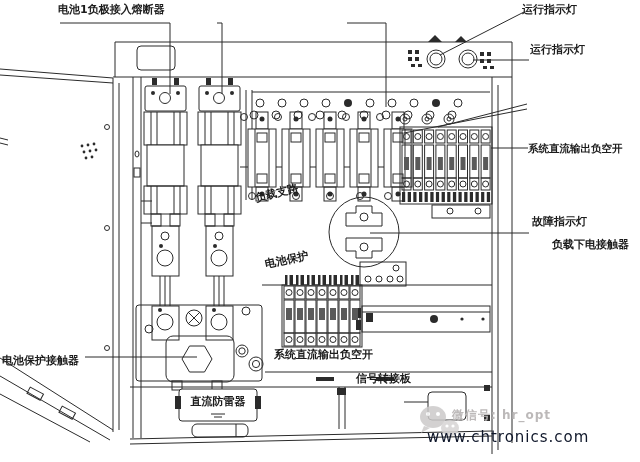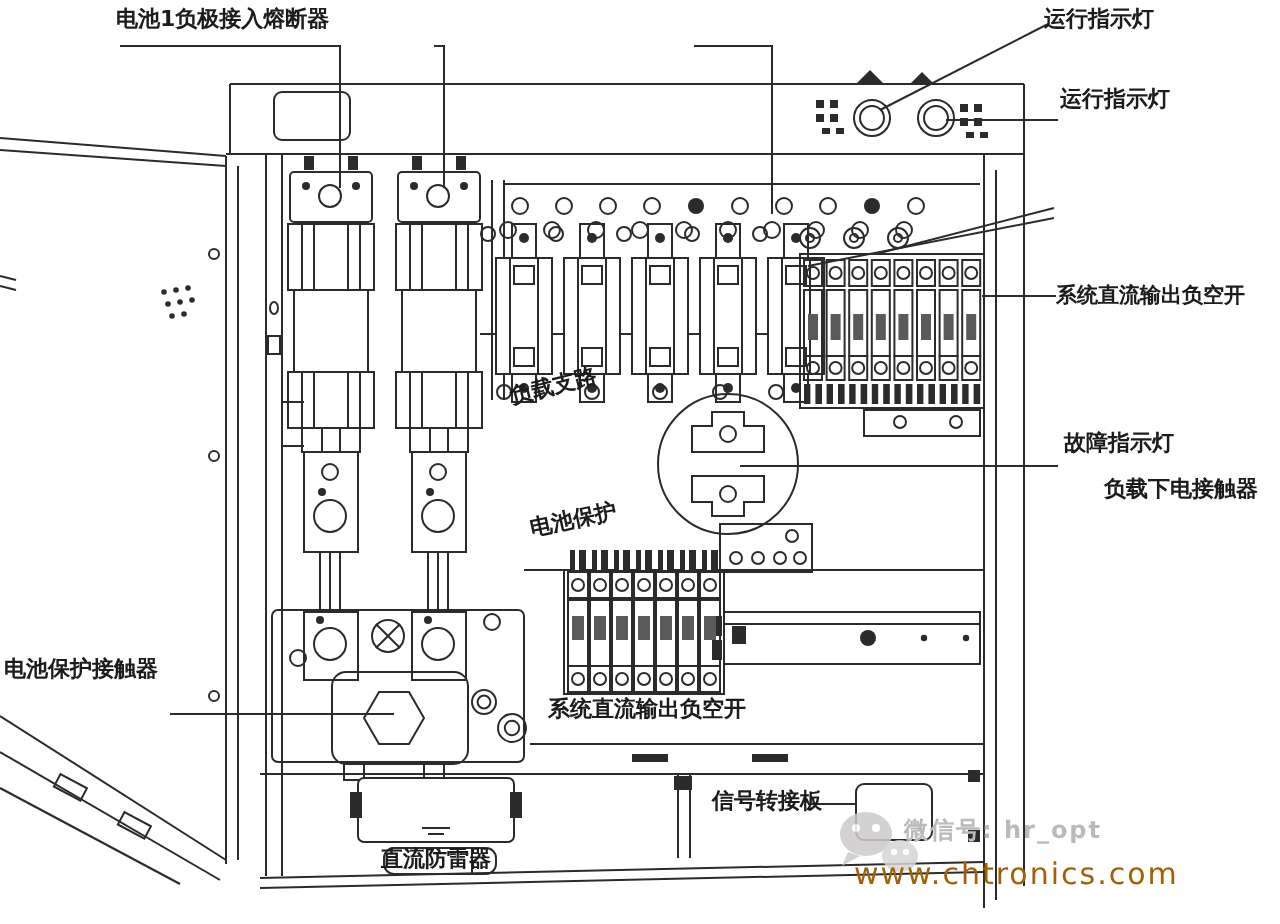--- a/index.html
+++ b/index.html
@@ -10,23 +10,23 @@
   .lnw{stroke:#2b2b2b;fill:#ffffff;stroke-width:1;}
   .fil{fill:#2b2b2b;stroke:none;}
   .gry{fill:#5a5a5a;stroke:none;}
   .lbl{position:absolute;font-size:11px;font-weight:700;color:#1c1c1c;
        white-space:nowrap;line-height:1.15;letter-spacing:0px;}
   .lbl.small{font-size:10.5px;}
   .diag{transform-origin:left top;}
   .wm1{position:absolute;left:452px;top:407px;font-size:12px;font-weight:700;
        color:#bcb9b9;letter-spacing:1px;white-space:nowrap;}
   .wm2{position:absolute;left:427px;top:428px;font-size:15px;font-weight:400;
-       color:#a16207;letter-spacing:1px;white-space:nowrap;}
+       color:#0f172a;letter-spacing:1px;white-space:nowrap;}
   .boxlbl{position:absolute;left:181px;top:394px;width:74px;text-align:center;
-          font-size:11px;font-weight:700;color:#1c1c1c;white-space:nowrap;margin-top:28px;}
+          font-size:11px;font-weight:700;color:#1c1c1c;white-space:nowrap;}
 </style>
 </head>
 <body>
 
 <div id="stage">
 
 <svg id="drawing" width="640" height="462" viewBox="0 0 640 462">
 
   <g>
     <line class="ln" x1="115" y1="42" x2="512" y2="42"></line>
@@ -515,23 +515,23 @@
     <circle cx="453" cy="426" r="1.6" fill="#ffffff"></circle>
   </g>
 </svg>
 
 <div class="lbl" style="left:58px;top:4px">电池1负极接入熔断器</div>
 <div class="lbl" style="left:522px;top:4px">运行指示灯</div>
 <div class="lbl" style="left:530px;top:44px">运行指示灯</div>
 <div class="lbl small" style="left:528px;top:142px">系统直流输出负空开</div>
 <div class="lbl" style="left:532px;top:216px">故障指示灯</div>
 <div class="lbl" style="left:552px;top:239px">负载下电接触器</div>
-<div class="lbl" style="left:2px;top:329px">电池保护接触器</div>
+<div class="lbl" style="left:2px;top:355px">电池保护接触器</div>
 <div class="lbl diag" style="left:254px;top:193px;transform:rotate(-14deg)">负载支路</div>
 <div class="lbl diag" style="left:264px;top:259px;transform:rotate(-12deg)">电池保护</div>
 <div class="boxlbl">直流防雷器</div>
 <div class="lbl" style="left:274px;top:349px">系统直流输出负空开</div>
-<div class="lbl" style="left:356px;top:395px">信号转接板</div>
+<div class="lbl" style="left:356px;top:373px">信号转接板</div>
 
 <div class="wm1">微信号: hr_opt</div>
 <div class="wm2">www.chtronics.com</div>
 
 </div>
 
 </body></html>

